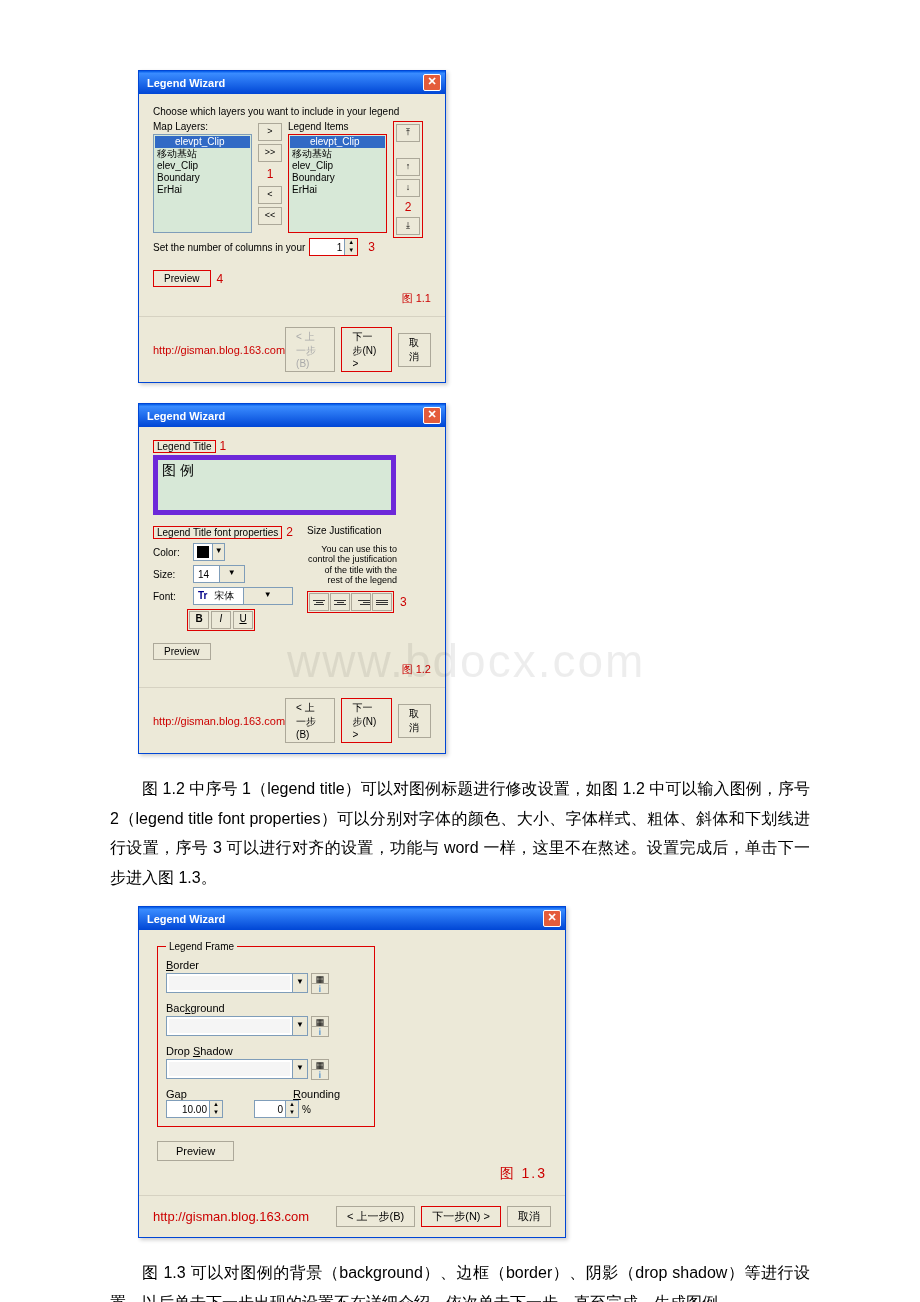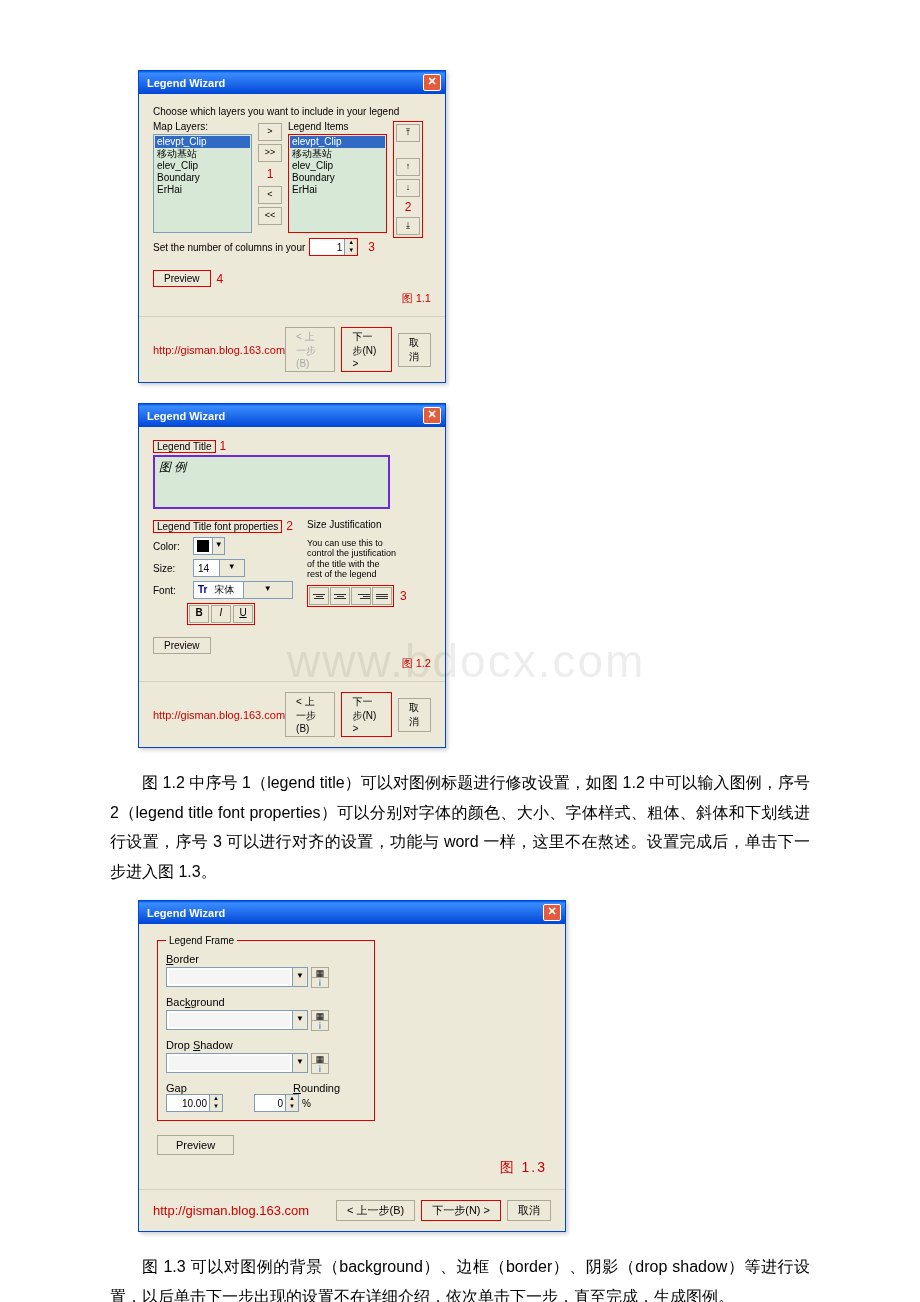--- a/index.html
+++ b/index.html
@@ -67,21 +67,21 @@
     border: 1px solid #7f9db9;
     width: 95px;
     height: 95px;
     font-size: 10px;
     padding: 1px;
     overflow: hidden;
   }
   .listbox .sel {
     background: #316ac5;
     color: #fff;
-    padding: 0 2px;
+    padding: 0 20px;
   }
   .listbox div { padding: 0 2px; line-height: 12px; white-space: nowrap; }
   .arrow-col {
     display: flex;
     flex-direction: column;
     gap: 3px;
     padding-top: 2px;
     align-items: center;
   }
   .sbtn {
@@ -137,26 +137,25 @@
     border-top: 1px solid #d6d2c2;
     padding: 10px 14px 10px 14px;
     display: flex;
     justify-content: space-between;
     align-items: center;
   }
   .footer .url { color: #c00; font-size: 11px; }
   .footer-btns { display: flex; gap: 6px; align-items: center; }
   .textarea {
     background: #d7e8d7;
-    border: 2px solid #6d28d9;
+    border: 5px solid #6d28d9;
     width: 225px;
     height: 46px;
-    font-size: 12px;
+    font-size: 14px;
     padding: 2px 4px;
-    font-style: italic;
   }
   .combo {
     display: inline-flex;
     background: #fff;
     border: 1px solid #7f9db9;
     height: 16px;
     align-items: center;
   }
   .combo span { padding: 0 4px; font-size: 10px; flex: 1; }
   .combo .dd {
@@ -346,21 +345,21 @@
               </span>
           </div>
           <div class="biu redbox" style="width:fit-content;margin-left:34px;padding:1px;">
             <div style="font-weight:bold;">B</div>
             <div style="font-style:italic;">I</div>
             <div style="text-decoration:underline;">U</div>
           </div>
         </div>
         <div style="flex:1;">
           <div style="font-size:10px;">Size Justification</div>
-          <div style="font-size:9px;line-height:1.15;margin:8px 0 6px 0;width:90px;">You can use this to control the justification of the title with the rest of the legend</div>
+          <div style="font-size:9px;line-height:1.15;margin:8px 0 6px 0;width:90px;text-align:right;">You can use this to control the justification of the title with the rest of the legend</div>
           <div style="display:flex;align-items:center;gap:6px;">
             <div class="align-btns redbox" style="padding:1px;">
               <div>
                   <span style="width:12px;"></span>
                   <span style="width:7px;"></span>
                   <span style="width:10px;"></span>
                 </div>
               <div>
                   <span style="width:12px;"></span>
                   <span style="width:7px;"></span>

